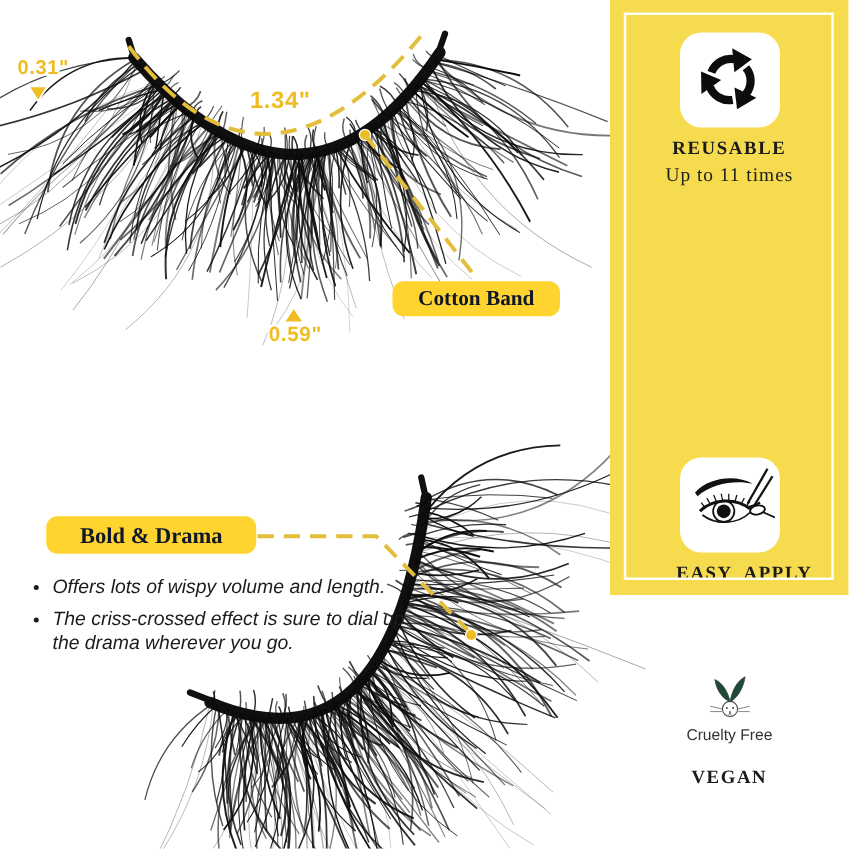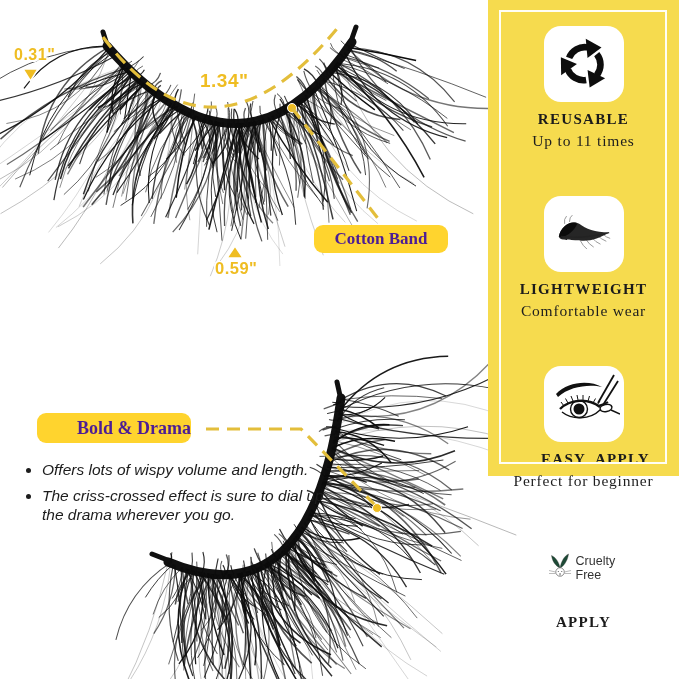--- a/index.html
+++ b/index.html
@@ -18,38 +18,38 @@
   .measure{position:absolute;z-index:2;font-weight:bold;color:var(--measure-gold);
     letter-spacing:.5px;
     text-shadow:-1.5px -1.5px 0 #fff,1.5px -1.5px 0 #fff,-1.5px 1.5px 0 #fff,
                  1.5px 1.5px 0 #fff,0 -1.5px 0 #fff,0 1.5px 0 #fff,
                 -1.5px 0 0 #fff,1.5px 0 0 #fff;}
   #m031{left:14px;top:46px;font-size:16px;}
   #m134{left:200px;top:70px;font-size:19px;}
   #m059{left:215px;top:259px;font-size:16.5px;}
 
   .pill{position:absolute;z-index:2;background:var(--label-gold);border-radius:9px;
-    color:#4c1d95;font-family:"Liberation Serif","DejaVu Serif",serif;font-weight:bold;
+    color:#0f172a;font-family:"Liberation Serif","DejaVu Serif",serif;font-weight:bold;
     text-align:center;}
   #cotton-pill{left:314px;top:225px;width:134px;height:28px;line-height:28px;font-size:17px;}
-  #drama-pill{left:37px;top:413px;width:154px;height:30px;line-height:30px;font-size:18px;text-align:right;}
+  #drama-pill{left:37px;top:413px;width:168px;height:30px;line-height:30px;font-size:18px;}
   .italic-note{position:absolute;z-index:2;font-style:italic;color:#1d1d1d;text-align:center;}
   #cotton-sub{left:296px;top:254px;width:170px;font-size:15px;}
   #drama-bullets{position:absolute;z-index:2;left:24px;top:461px;width:302px;margin:0;
     padding:0 0 0 18px;color:#1c1c1c;}
   #drama-bullets li{font-style:italic;font-size:15.5px;line-height:1.18;margin:0 0 8px 0;}
 
   .panel{position:absolute;z-index:3;left:488px;top:0;width:191px;height:476px;
     background:var(--panel-yellow);}
   .panel-border{position:absolute;left:11px;top:10px;right:12px;bottom:12px;
     border:2px solid #FFFEF5;pointer-events:none;}
   .feature{position:absolute;left:0;width:100%;height:170px;}
   .f1{top:0}.f2{top:170px}.f3{top:340px}.f4{top:509px}
   .tile{position:absolute;left:50%;transform:translateX(-50%);top:26px;width:80px;height:76px;
-    background:#fff;border-radius:17px;display:flex;flex-direction:row;
+    background:#fff;border-radius:17px;display:flex;flex-direction:column;
     align-items:center;justify-content:center;}
   .f4 .tile{top:20px;}
   .f-title{position:absolute;top:111px;width:100%;text-align:center;color:#1b1b1b;
     font-family:"Liberation Serif","DejaVu Serif",serif;font-weight:bold;font-size:15px;
     letter-spacing:1.3px;}
   .f-sub{position:absolute;top:132px;width:100%;text-align:center;color:#1e1e1e;
     font-family:"Liberation Serif","DejaVu Serif",serif;font-size:15.5px;letter-spacing:.8px;}
   .f3 .f-title{word-spacing:5px;padding-left:12px;}
   .f4 .f-title{top:105px;}
   .f4 .f-sub{top:126px;}
@@ -765,40 +765,20 @@
             <polygon points="34,3 52,13 36,25"></polygon>
             <polygon transform="rotate(120,32,32)" points="34,3 52,13 36,25"></polygon>
             <polygon transform="rotate(240,32,32)" points="34,3 52,13 36,25"></polygon>
           </g>
         </svg>
       </div>
       <div class="f-title">REUSABLE</div>
       <div class="f-sub">Up to 11 times</div>
     </div>
 
-    <div class="feature f2">
-      <div class="tile">
-        <svg width="62" height="47" viewBox="0 0 64 48">
-          <path fill="#141414" opacity=".92" d="M6,26 C8,15 20,8 27,13 C34,18 43,22 58,22 C48,28 36,32 27,30 C16,29 7,31 6,26 Z"></path>
-          <path fill="#0a0a0a" opacity=".95" d="M6,26 C8,16 18,9 25,13 C22,20 16,25 9,27 Z"></path>
-          <path stroke="#222" stroke-width="1.2" fill="none" opacity=".85" d="M8,26 C24,28 42,26 58,22"></path>
-          <g stroke="#1a1a1a" stroke-width=".9" fill="none" opacity=".5">
-            <path d="M28,30 q3,6 7,9"></path>
-              <path d="M34,29 q3,5 8,8"></path>
-              <path d="M40,27 q4,5 9,7"></path>
-            <path d="M46,25 q4,4 9,6"></path>
-              <path d="M52,24 q3,3 7,4"></path>
-            <path d="M12,13 q-1,-5 2,-8"></path>
-              <path d="M17,11 q0,-5 3,-7"></path>
-          </g>
-        </svg>
-      </div>
-      <div class="f-title">LIGHTWEIGHT</div>
-      <div class="f-sub">Comfortable wear</div>
-    </div>
 
     <div class="feature f3">
       <div class="tile">
         <svg width="72" height="64" viewBox="0 0 72 64">
           <path fill="#111" d="M8,22 C20,9 42,8 54,15 C42,12 22,14 10,25 Z"></path>
           <g stroke="#111" fill="none">
             <path stroke-width="1.8" d="M66,3 L50,31"></path>
             <path stroke-width="1.8" d="M70,9 L55,33"></path>
             <ellipse cx="58" cy="36" rx="6" ry="3.6" stroke-width="1.5" transform="rotate(-12,58,36)"></ellipse>
             <path stroke-width="1.5" d="M63,38 L72,42"></path>
@@ -814,21 +794,20 @@
                 <path d="M35,28 l0,-5"></path>
                 <path d="M40,29 l1.5,-5"></path>
               <path d="M45,31 l2.5,-4.5"></path>
                 <path d="M49,33 l3,-4"></path>
             </g>
           </g>
           <circle cx="31" cy="37" r="5.5" fill="#111"></circle>
         </svg>
       </div>
       <div class="f-title">EASY APPLY</div>
-      <div class="f-sub">Perfect for beginner</div>
     </div>
 
     <div class="feature f4">
       <div class="tile">
         <svg width="46" height="40" viewBox="0 0 64 56">
           <g fill="#1D4A36" stroke="#333" stroke-width=".7">
             <path d="M15,5 C24,9 30,19 32,30 C25,27 17,19 15,5 Z"></path>
             <path d="M49,2 C40,6 34,18 32,30 C39,27 47,16 49,2 Z"></path>
           </g>
           <g stroke="#666" stroke-width=".9">
@@ -841,18 +820,18 @@
           <circle cx="28.5" cy="37" r="1.1" fill="#444"></circle>
           <circle cx="35.5" cy="37" r="1.1" fill="#444"></circle>
           <path d="M32,40 l-1.5,2 h3 Z" fill="#444"></path>
           <g stroke="#444" stroke-width=".8" fill="none">
             <path d="M32,42 q0,2.5 -2.5,3.5"></path>
               <path d="M32,42 q0,2.5 2.5,3.5"></path>
           </g>
         </svg>
         <div class="cf-label">Cruelty Free</div>
       </div>
-      <div class="f-title">APPLY</div>
+      <div class="f-title">VEGAN</div>
     </div>
 
     <div class="panel-border"></div>
   </div>
 </div>
 
 </body></html>

